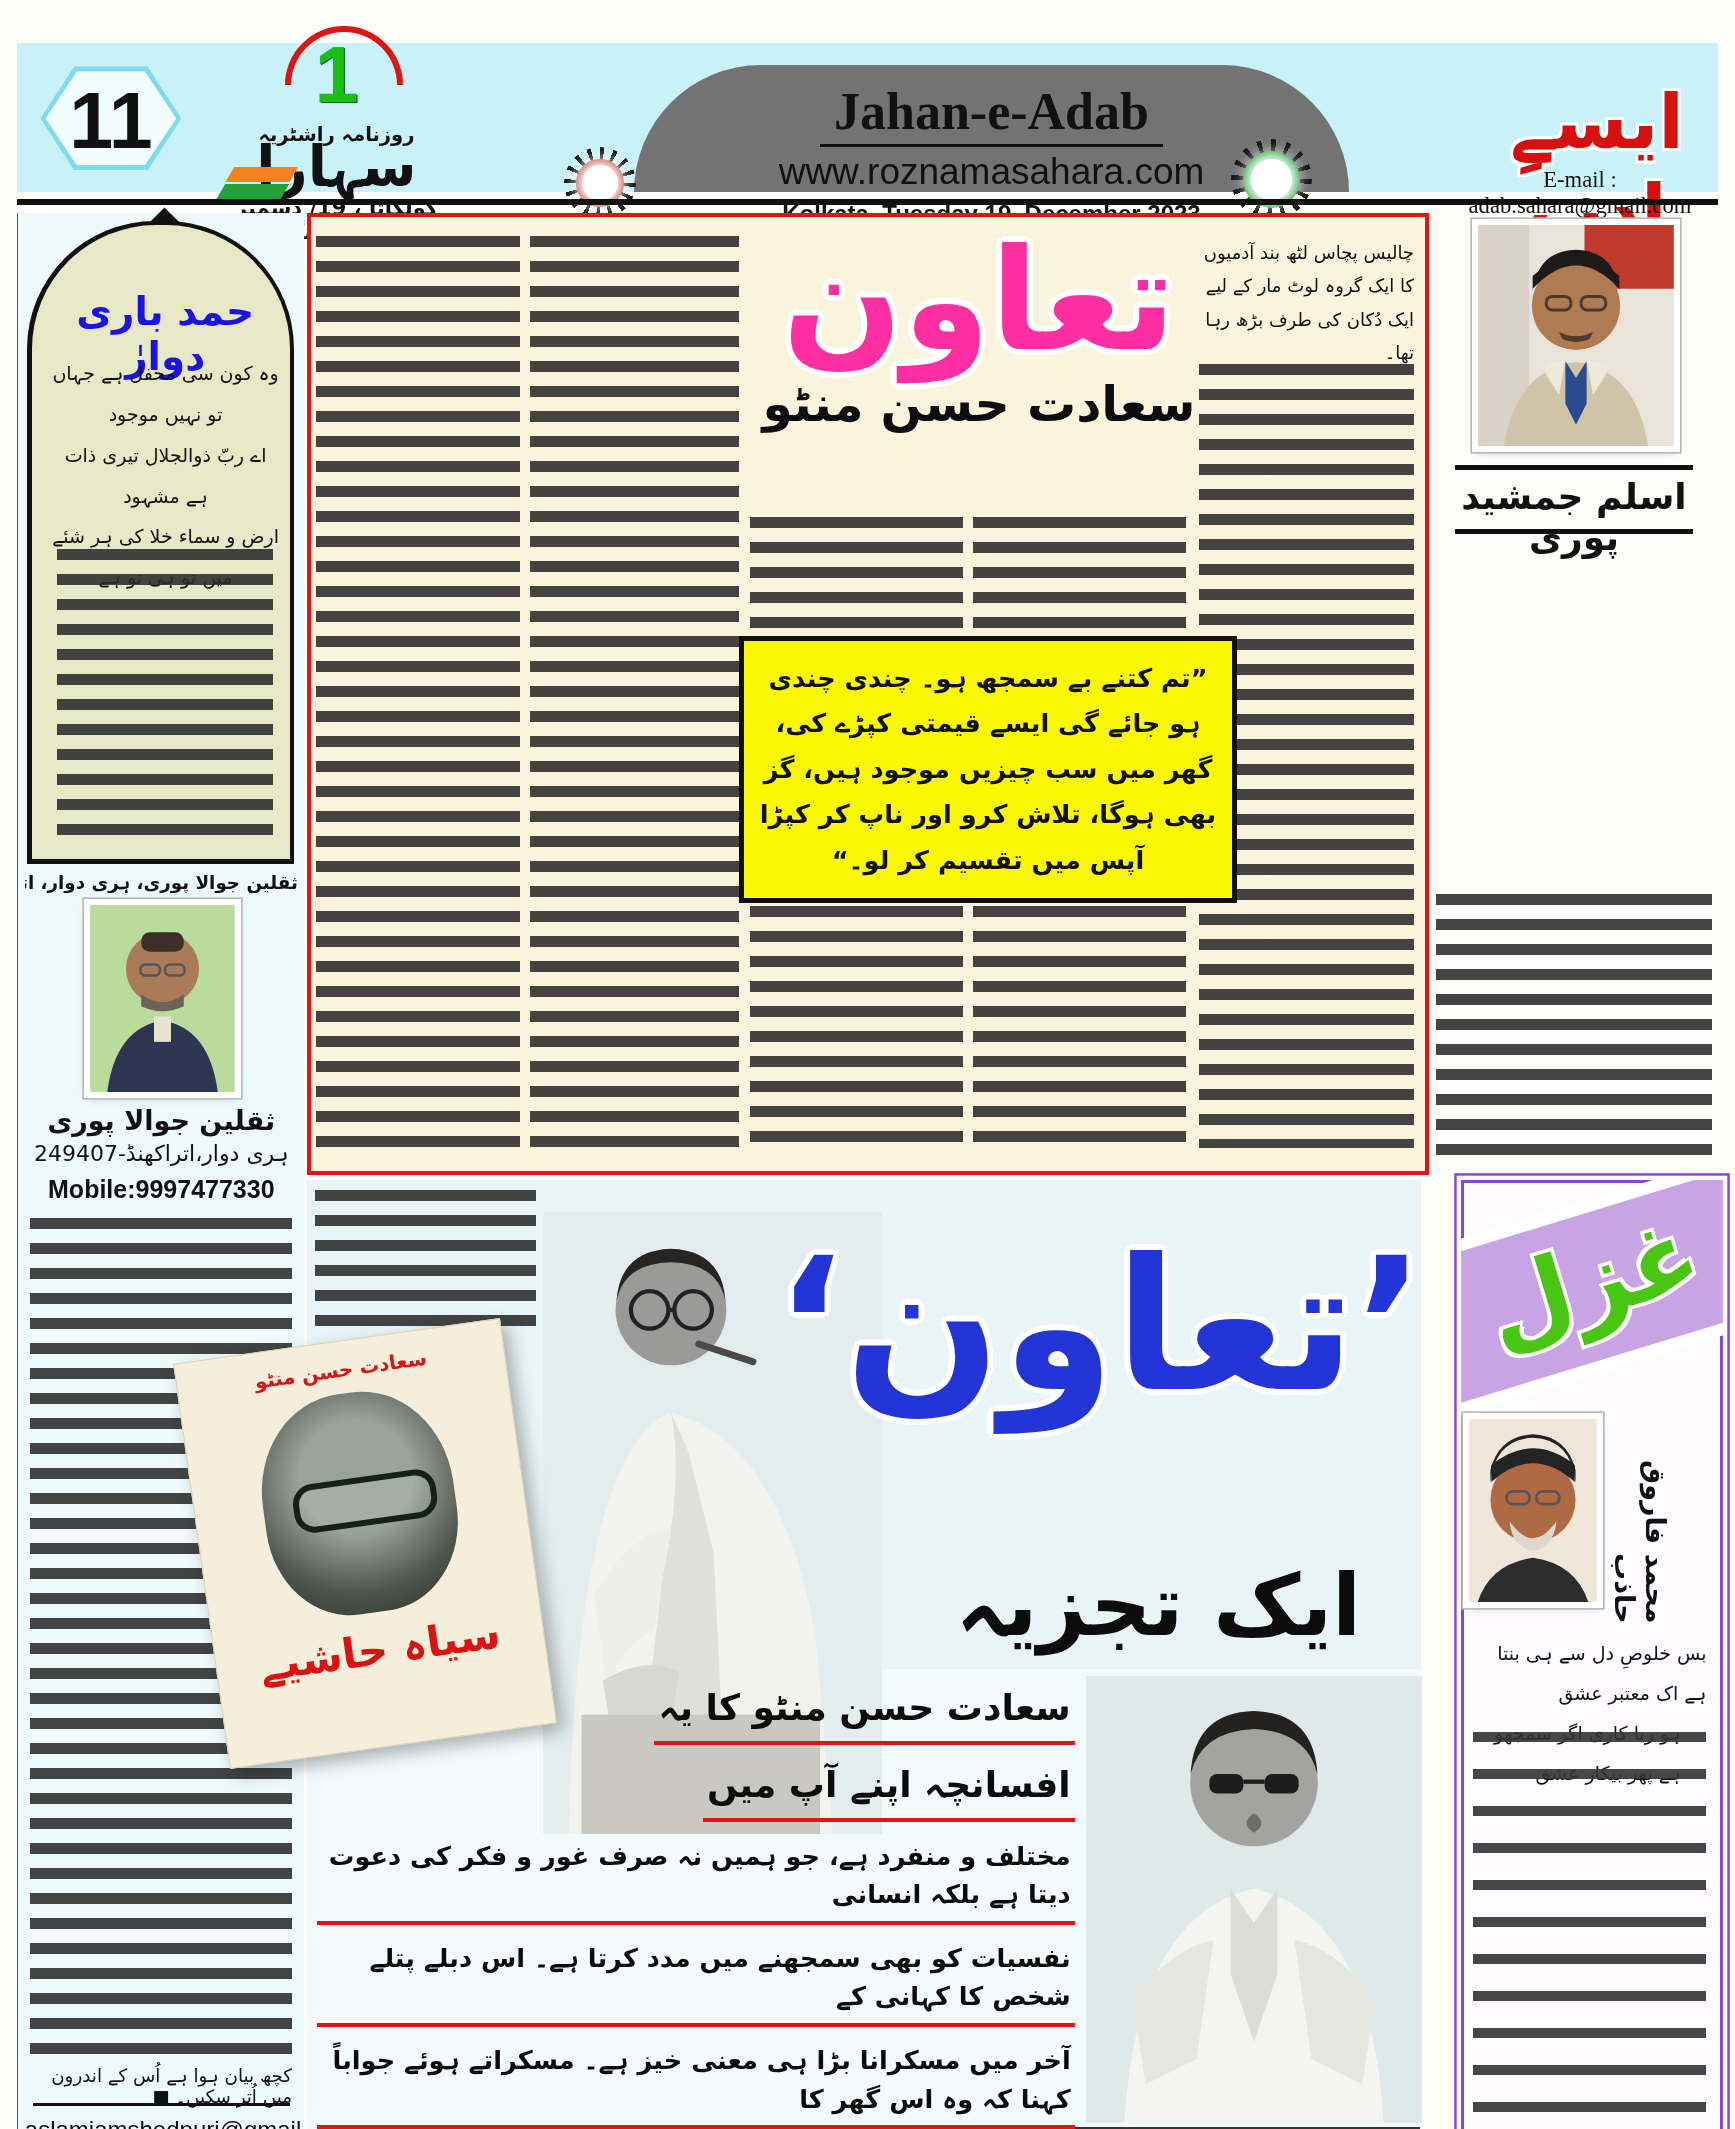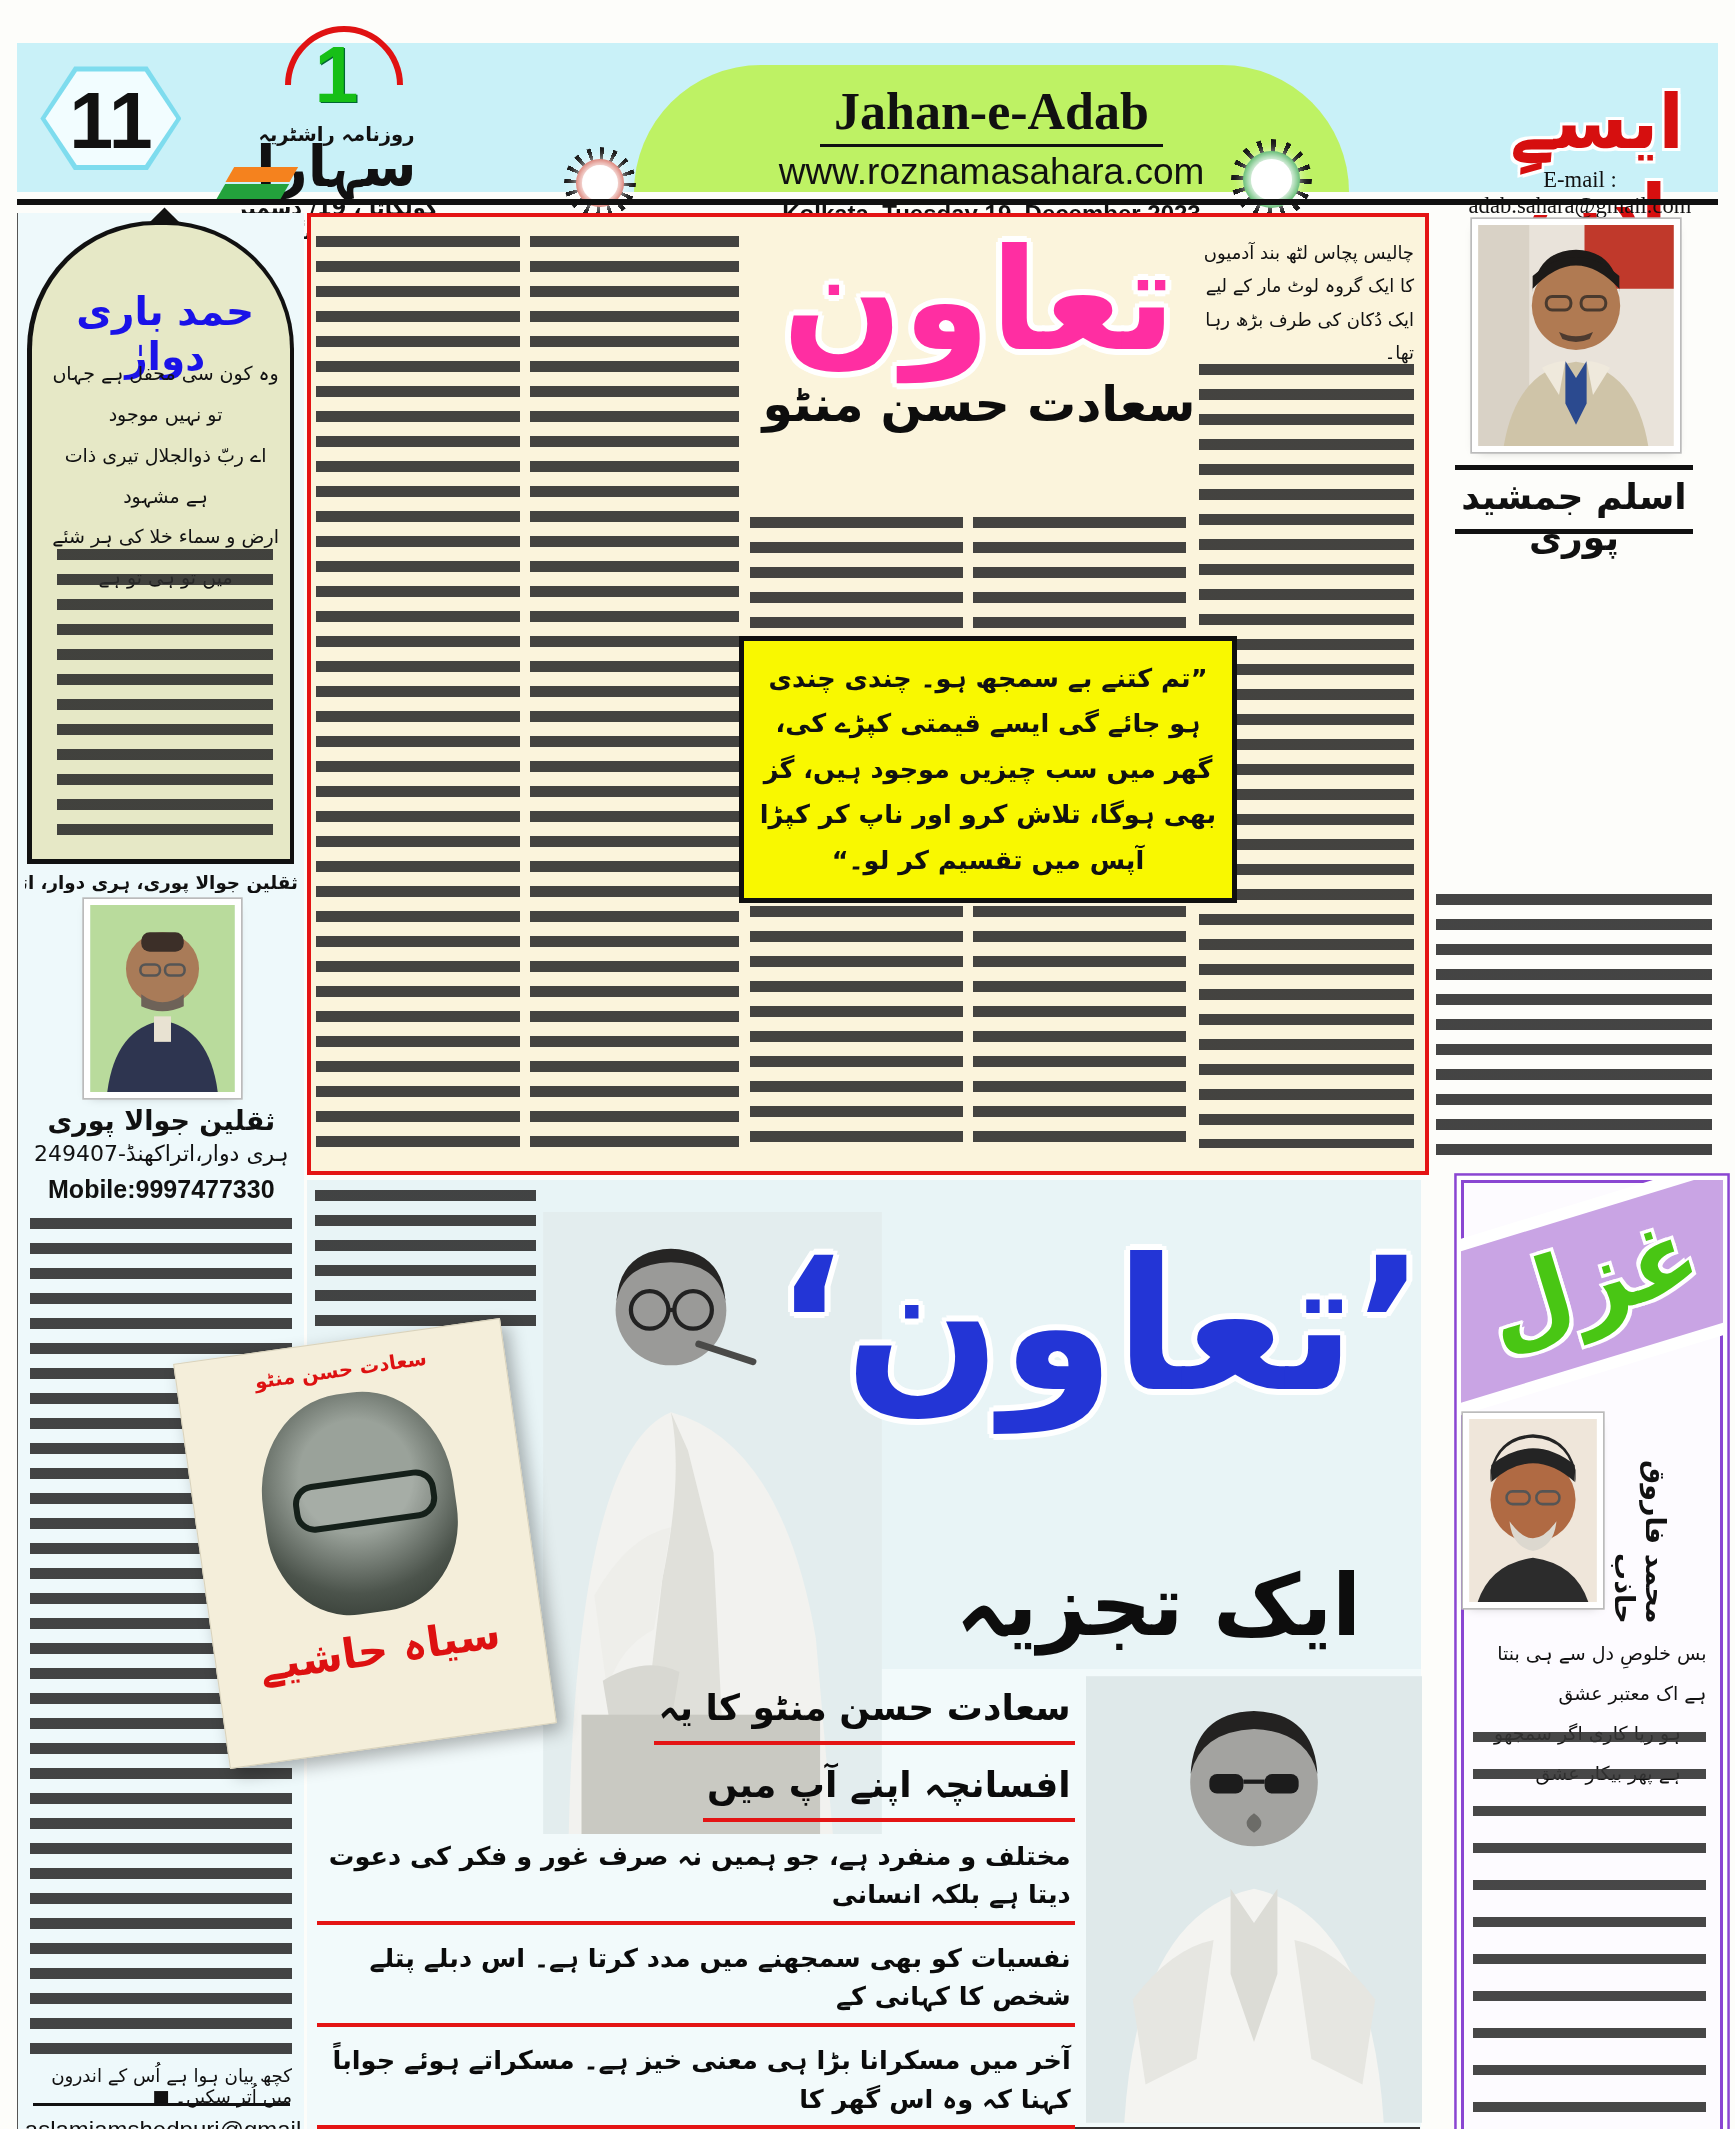--- a/index.html
+++ b/index.html
@@ -25,21 +25,21 @@
   .pagenum{width:100%;top:3.4px;font-size:79px;font-weight:900;}
   .logo{left:183px;top:-17px;width:273px;height:200px;text-align:center;}
   .logo-arc{left:85px;top:0;width:106px;height:106px;border:6.8px solid transparent;border-top-color:#e01212;
             border-left-color:#e01212;border-radius:50%;transform:rotate(45deg);}
   .logo-one{left:0;width:100%;top:3.4px;font-size:79px;font-weight:900;color:#17bf17;text-shadow:1.3px 1.3px 0 #063;}
   .logo-line1{left:0;width:100%;top:97px;font-size:19.6px;font-weight:800;}
   .logo-name{left:0;width:100%;top:112px;font-size:56px;font-weight:900;line-height:1.05;}
   .tric1{left:30px;top:141px;width:64px;height:14.5px;background:#f5821e;transform:skewX(-30deg);}
   .tric2{left:21px;top:158px;width:64px;height:14.5px;background:#23a23c;transform:skewX(-30deg);}
   .logo-date{left:0;width:100%;top:170px;font-size:21px;font-weight:800;}
-  .dome{left:617px;top:22px;width:715px;height:127px;background:#bef264;border-radius:358px 358px 0 0;text-align:center;}
+  .dome{left:617px;top:22px;width:715px;height:127px;background:#737373;border-radius:358px 358px 0 0;text-align:center;}
   .c-title{display:inline-block;margin-top:17px;font-size:52px;font-weight:900;border-bottom:3.8px solid #111;padding:0 14.5px 2.6px;}
   .c-url{font-size:37px;margin-top:4.3px;}
   .c-date{font-size:24px;font-weight:800;margin-top:6.8px;}
   .star{border-radius:50%;background:repeating-conic-gradient(#141414 0deg 7deg,rgba(0,0,0,0) 7deg 22.5deg);}
   .s2{left:17%;top:17%;width:66%;height:66%;border-radius:50%;background:#c22a18;}
   .s3{left:15%;top:15%;width:70%;height:70%;border-radius:50%;background:#1f9e36;}
   .s4{left:25%;top:25%;width:50%;height:50%;border-radius:50%;background:#fff;box-shadow:0 0 12.8px 6px #fff;}
   .m-urdu{left:1448px;top:34px;width:264px;font-size:75px;font-weight:900;color:#d60f0f;line-height:1.2;}
   .m-email{left:1414px;top:124px;width:298px;font-size:22.6px;}
   #hr1{left:17px;top:199px;width:1701px;height:6px;}

